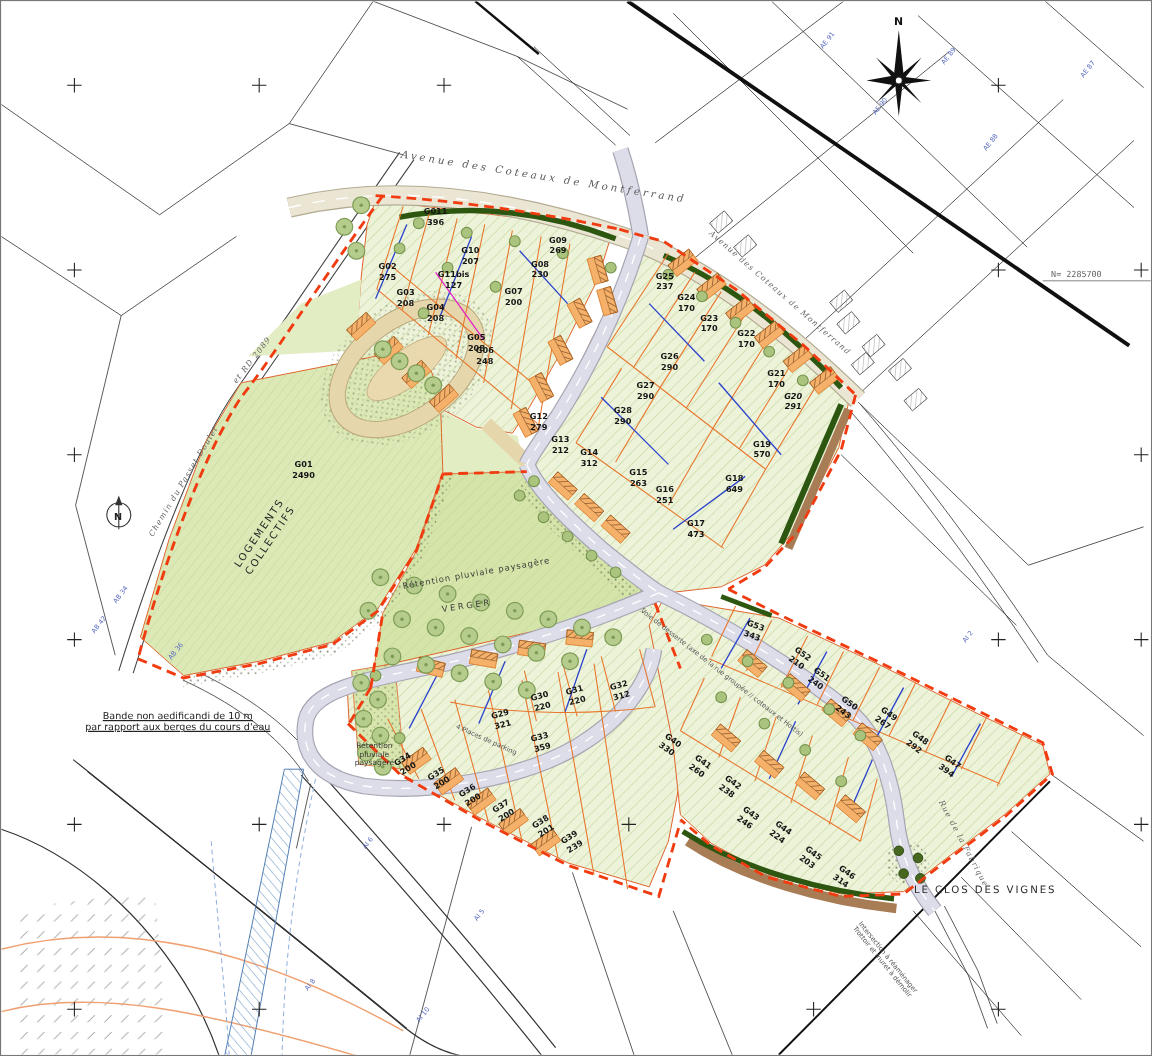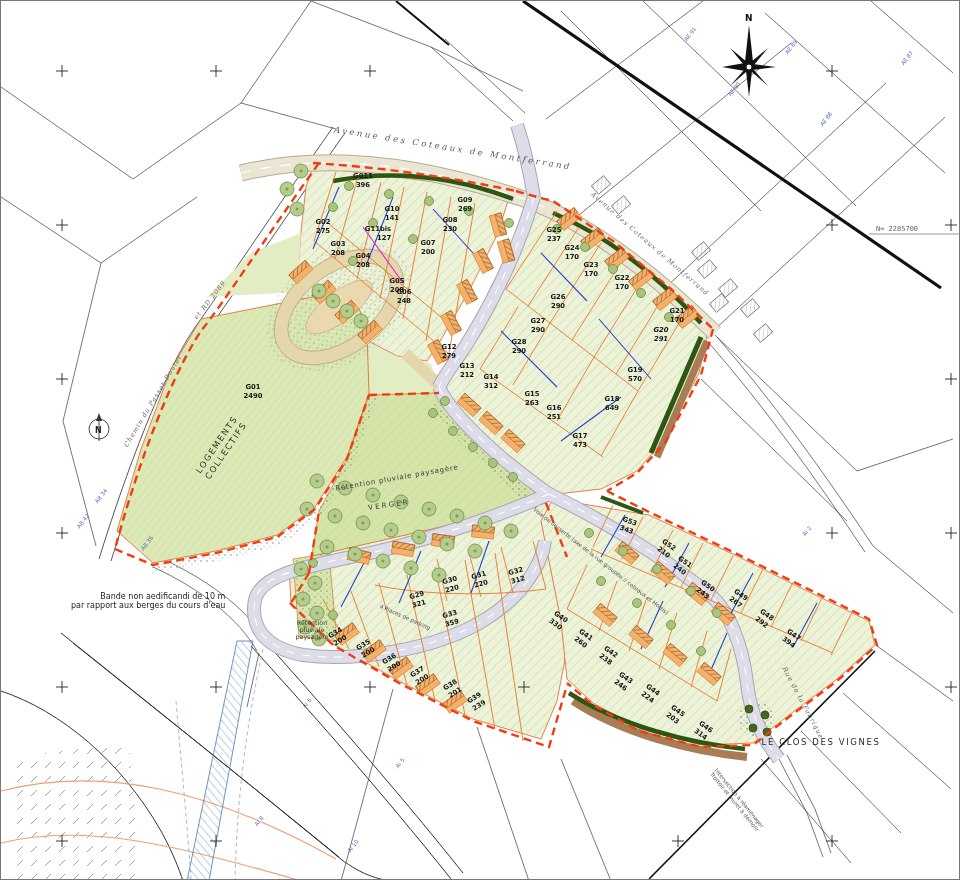--- a/index.html
+++ b/index.html
@@ -7,21 +7,21 @@
        font-family:"DejaVu Sans",sans-serif;border:1px solid #777;box-sizing:border-box;}
   .map svg{position:absolute;inset:0;}
   #labels{position:absolute;inset:0;pointer-events:none;}
   .mlabel{position:absolute;white-space:pre-line;text-align:center;line-height:1.25;color:#333;}
   .road{font:italic 8.5px "DejaVu Serif",serif;color:#5a5a5a;letter-spacing:2.5px;}
   .road-sm{font:italic 6.5px "DejaVu Serif",serif;color:#666;letter-spacing:1px;}
   .caps{font:8.5px "DejaVu Sans",sans-serif;color:#2a2a2a;letter-spacing:1.6px;line-height:1.35;}
   .green{font:7px "DejaVu Sans",sans-serif;color:#3a3a3a;letter-spacing:.8px;}
   .sp{letter-spacing:2.2px;}
   .green-sm{font:6.3px "DejaVu Sans",sans-serif;color:#3a3a3a;}
-  .note{font:8px "DejaVu Sans",sans-serif;color:#222;text-align:right;}
+  .note{font:8px "DejaVu Sans",sans-serif;color:#222;text-align:center;text-decoration:underline;}
   .tiny{font:5.6px "DejaVu Sans",sans-serif;color:#555;}
   .coord{font:7px "DejaVu Sans Mono",monospace;color:#666;text-align:right;}
   .cad{position:absolute;font:5.5px "DejaVu Sans",sans-serif;color:#5668c0;}
   .plabel{position:absolute;font:700 6.8px "DejaVu Sans",sans-serif;color:#151515;
           text-align:center;line-height:1.3;}
   .compassN{font:700 9px "DejaVu Sans",sans-serif;fill:#111;}
   .northN{font:700 8px "DejaVu Sans",sans-serif;fill:#222;}
 </style>
 </head>
 <body>
@@ -394,42 +394,42 @@
 248</div>
       <div class="plabel" style="white-space: pre-line; left: 427px; top: 247px; transform: translate(-50%, -50%) rotate(0deg);">G07
 200</div>
       <div class="plabel" style="white-space: pre-line; left: 449px; top: 224px; transform: translate(-50%, -50%) rotate(0deg);">G08
 230</div>
       <div class="plabel" style="white-space: pre-line; left: 464px; top: 204px; transform: translate(-50%, -50%) rotate(0deg);">G09
 269</div>
       <div class="plabel" style="white-space: pre-line; left: 362px; top: 180px; transform: translate(-50%, -50%) rotate(0deg);">G011
 396</div>
       <div class="plabel" style="white-space: pre-line; left: 391px; top: 213px; transform: translate(-50%, -50%) rotate(0deg);">G10
-141</div>
-      <div class="plabel" style="white-space: pre-line; left: 377px; top: 233px; transform: translate(-50%, -50%) rotate(0deg); text-align: right;">G11bis
+207</div>
+      <div class="plabel" style="white-space: pre-line; left: 377px; top: 233px; transform: translate(-50%, -50%) rotate(0deg);">G11bis
 127</div>
       <div class="plabel" style="white-space: pre-line; left: 448px; top: 351px; transform: translate(-50%, -50%) rotate(0deg);">G12
 279</div>
       <div class="plabel" style="white-space: pre-line; left: 466px; top: 370px; transform: translate(-50%, -50%) rotate(0deg);">G13
 212</div>
       <div class="plabel" style="white-space: pre-line; left: 490px; top: 381px; transform: translate(-50%, -50%) rotate(0deg);">G14
 312</div>
       <div class="plabel" style="white-space: pre-line; left: 531px; top: 398px; transform: translate(-50%, -50%) rotate(0deg);">G15
 263</div>
       <div class="plabel" style="white-space: pre-line; left: 553px; top: 412px; transform: translate(-50%, -50%) rotate(0deg);">G16
 251</div>
       <div class="plabel" style="white-space: pre-line; left: 579px; top: 440px; transform: translate(-50%, -50%) rotate(0deg);">G17
 473</div>
       <div class="plabel" style="white-space: pre-line; left: 611px; top: 403px; transform: translate(-50%, -50%) rotate(0deg);">G18
 649</div>
       <div class="plabel" style="white-space: pre-line; left: 634px; top: 374px; transform: translate(-50%, -50%) rotate(0deg);">G19
 570</div>
       <div class="plabel" style="white-space: pre-line; left: 660px; top: 334px; transform: translate(-50%, -50%) rotate(0deg); font-style: italic;">G20
 291</div>
-      <div class="plabel" style="white-space: pre-line; left: 676px; top: 315px; transform: translate(-50%, -50%) rotate(0deg);">G21
+      <div class="plabel" style="white-space: pre-line; left: 646px; top: 315px; transform: translate(-50%, -50%) rotate(0deg);">G21
 170</div>
       <div class="plabel" style="white-space: pre-line; left: 621px; top: 282px; transform: translate(-50%, -50%) rotate(0deg);">G22
 170</div>
       <div class="plabel" style="white-space: pre-line; left: 590px; top: 269px; transform: translate(-50%, -50%) rotate(0deg);">G23
 170</div>
       <div class="plabel" style="white-space: pre-line; left: 571px; top: 252px; transform: translate(-50%, -50%) rotate(0deg);">G24
 170</div>
       <div class="plabel" style="white-space: pre-line; left: 553px; top: 234px; transform: translate(-50%, -50%) rotate(0deg);">G25
 237</div>
       <div class="plabel" style="white-space: pre-line; left: 557px; top: 301px; transform: translate(-50%, -50%) rotate(0deg);">G26

